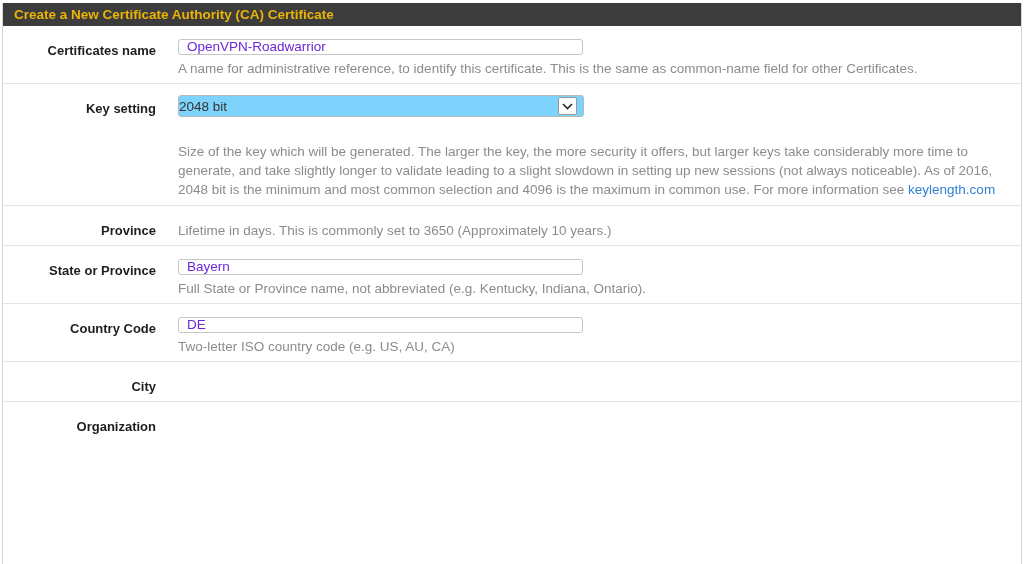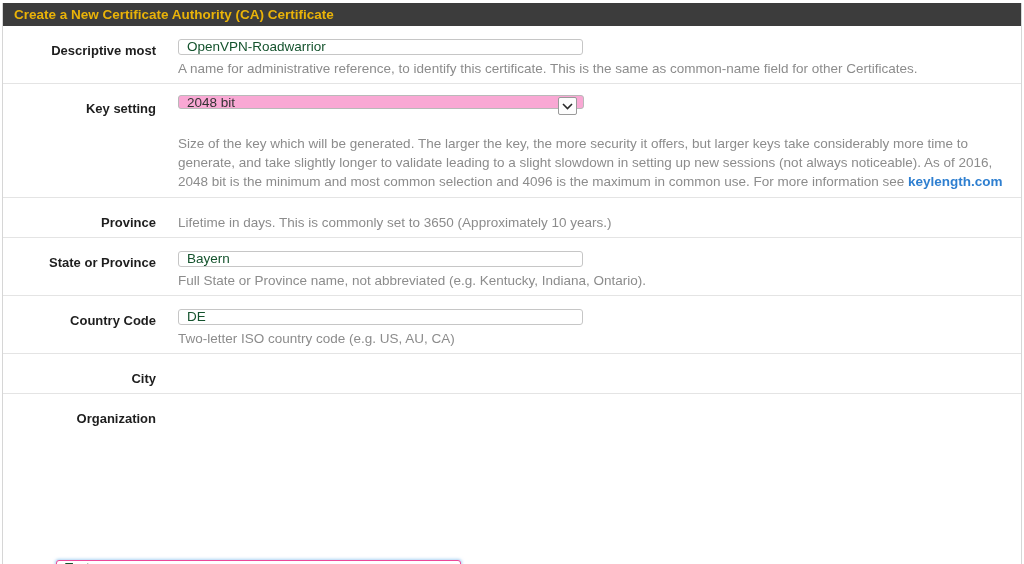--- a/index.html
+++ b/index.html
@@ -48,21 +48,21 @@
   .col-input { flex: 1; padding-left: 22px; padding-right: 8px; }
 
   .text-input {
     width: 405px;
     height: 16px;
     border: 1px solid #c6c6c6;
     border-radius: 3px;
     padding: 0 8px;
     font-family: "Liberation Sans", sans-serif;
     font-size: 13.5px;
-    color: #14532d;
+    color: #6d28d9;
     background: #ffffff;
     outline: none;
   }
   .input-wrap { position: relative; width: 405px; }
   .text-input.focused {
     border: 1px solid #ec4899;
     box-shadow: 0 0 3px 1px rgba(102,175,233,0.55);
     width: 405px;
     margin-left: 31px;
   }
@@ -70,28 +70,28 @@
     position: absolute;
     right: 10px; top: 3px;
     font-size: 13px;
     color: #333333;
     cursor: pointer;
     line-height: 16px;
   }
 
   .select {
     width: 406px;
-    height: 14px;
+    height: 22px;
     border: 1px solid #b9b9b9;
     border-radius: 3px;
-    background: #f9a8d4;
+    background: #7dd3fc;
     position: relative;
     display: flex;
     align-items: center;
-    padding-left: 8px;
+    padding-left: 0;
     cursor: default;
   }
   .select-value { font-size: 13.5px; color: #333333; }
   .select-arrow {
     position: absolute;
     right: 6px; top: 1px;
     width: 19px; height: 18px;
     border: 1px solid #9a9a9a;
     border-radius: 2px;
     background: #fdfdfd;
@@ -102,21 +102,21 @@
     margin-top: 6px;
     font-size: 13.5px;
     line-height: 16px;
     color: #8c8c8c;
   }
   .help.para {
     margin-top: 25px;
     line-height: 19px;
     max-width: 845px;
   }
-  .link { color: #2e7fd0; text-decoration: none; cursor: pointer; font-weight: bold; }
+  .link { color: #2e7fd0; text-decoration: none; cursor: pointer; }
 
   .footer {
     height: 49px;
     background: #f2f2f2;
     padding: 16px 0 0 183px;
   }
   .btn-primary {
     display: inline-flex;
     align-items: center;
     height: 28px;
@@ -133,21 +133,21 @@
 </style>
 </head>
 <body>
 
 <div class="page">
   <div class="panel">
     <div class="panel-heading">Create a New Certificate Authority (CA) Certificate</div>
 
     <div class="form-row">
       <div class="col-label">
-        <label>Descriptive most</label>
+        <label>Certificates name</label>
       </div>
       <div class="col-input">
         <input type="text" class="text-input" value="OpenVPN-Roadwarrior" style="">
         <div class="help">A name for administrative reference, to identify this certificate. This is the same as common-name field for other Certificates.</div>
       </div>
     </div>
 
     <div class="form-row">
       <div class="col-label">
         <label>Key setting</label>

